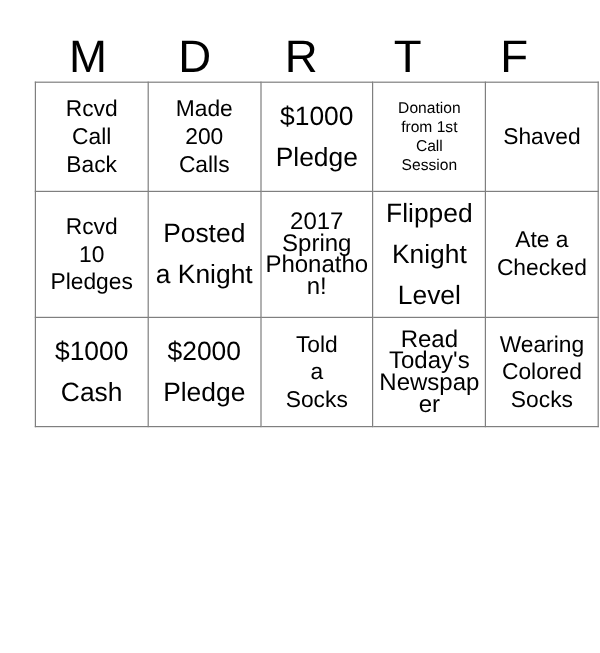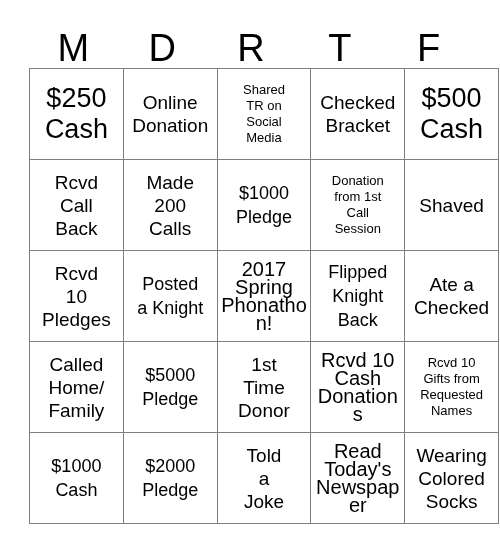--- a/index.html
+++ b/index.html
@@ -55,21 +55,21 @@
     vertical-align: middle;
     padding: 1px 2px;
     background: #ffffff;
     color: #000000;
     overflow: hidden;
     word-wrap: break-word;
   }
 
   
   .sz-xl { font-size: 27px; line-height: 31px; }
-  .sz-lg { font-size: 18px; line-height: 24px; }
+  .sz-lg { font-size: 22px; line-height: 34px; }
   .sz-md { font-size: 19px; line-height: 23px; }
   .sz-sm { font-size: 20px; line-height: 18px; }
   .sz-xs { font-size: 13px; line-height: 16px; }
 
   .cell-text {
     display: block;
     white-space: pre-line;
   }
 </style>
 </head>
@@ -80,44 +80,20 @@
   <div class="header-row">
     <div class="header-cell">M</div>
     <div class="header-cell">D</div>
     <div class="header-cell">R</div>
     <div class="header-cell">T</div>
     <div class="header-cell">F</div>
   </div>
 
   <table class="grid">
     <tbody>
-      <tr>
-        <td>
-            <span class="cell-text sz-xl">$250
-Cash</span>
-          </td>
-        <td>
-            <span class="cell-text sz-md">Online
-Donation</span>
-          </td>
-        <td>
-            <span class="cell-text sz-xs">Shared
-TR on
-Social
-Media</span>
-          </td>
-        <td>
-            <span class="cell-text sz-md">Checked
-Bracket</span>
-          </td>
-        <td>
-            <span class="cell-text sz-xl">$500
-Cash</span>
-          </td>
-      </tr>
       <tr>
         <td>
             <span class="cell-text sz-md">Rcvd
 Call
 Back</span>
           </td>
         <td>
             <span class="cell-text sz-md">Made
 200
 Calls</span>
@@ -147,67 +123,40 @@
 a Knight</span>
           </td>
         <td>
             <span class="cell-text sz-sm">2017
 Spring
 Phonathon!</span>
           </td>
         <td>
             <span class="cell-text sz-lg">Flipped
 Knight
-Back</span>
+Level</span>
           </td>
         <td>
             <span class="cell-text sz-md">Ate a
 Checked</span>
-          </td>
-      </tr>
-      <tr>
-        <td>
-            <span class="cell-text sz-md">Called
-Home/
-Family</span>
-          </td>
-        <td>
-            <span class="cell-text sz-lg">$5000
-Pledge</span>
-          </td>
-        <td>
-            <span class="cell-text sz-md">1st
-Time
-Donor</span>
-          </td>
-        <td>
-            <span class="cell-text sz-sm">Rcvd 10
-Cash
-Donations</span>
-          </td>
-        <td>
-            <span class="cell-text sz-xs">Rcvd 10
-Gifts from
-Requested
-Names</span>
           </td>
       </tr>
       <tr>
         <td>
             <span class="cell-text sz-lg">$1000
 Cash</span>
           </td>
         <td>
             <span class="cell-text sz-lg">$2000
 Pledge</span>
           </td>
         <td>
             <span class="cell-text sz-md">Told
 a
-Joke</span>
+Socks</span>
           </td>
         <td>
             <span class="cell-text sz-sm">Read
 Today's
 Newspaper</span>
           </td>
         <td>
             <span class="cell-text sz-md">Wearing
 Colored
 Socks</span>

